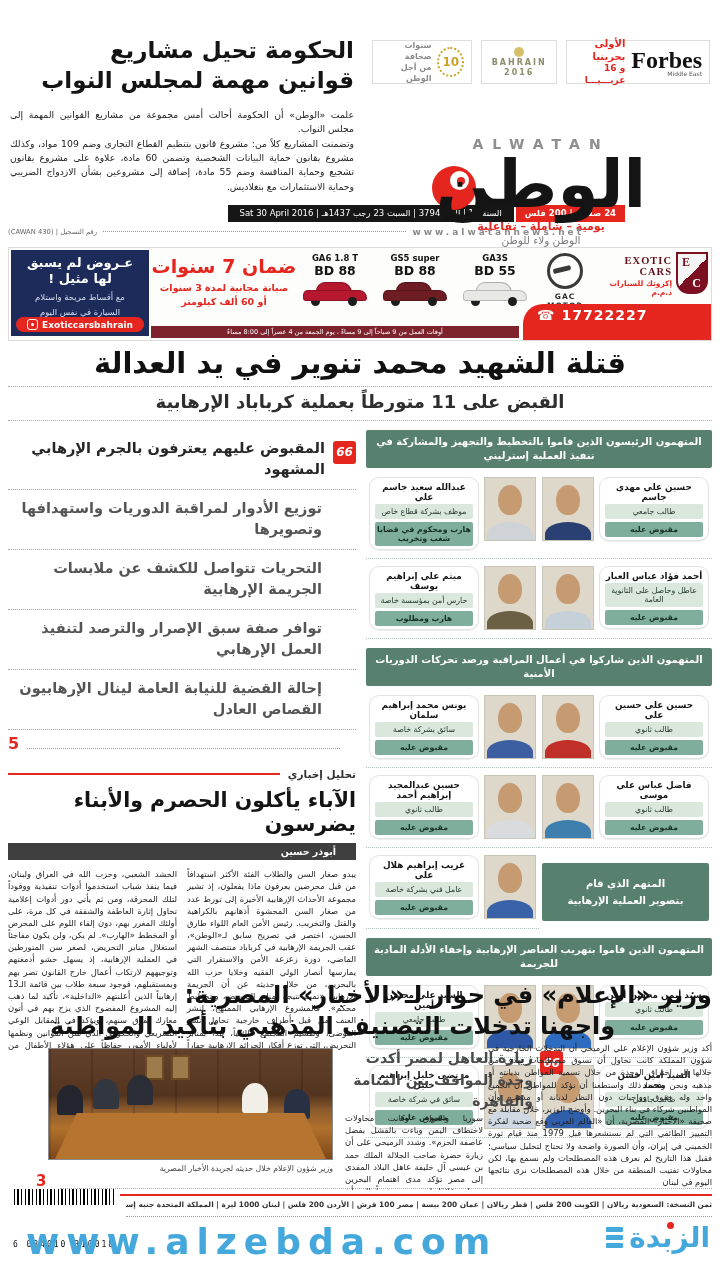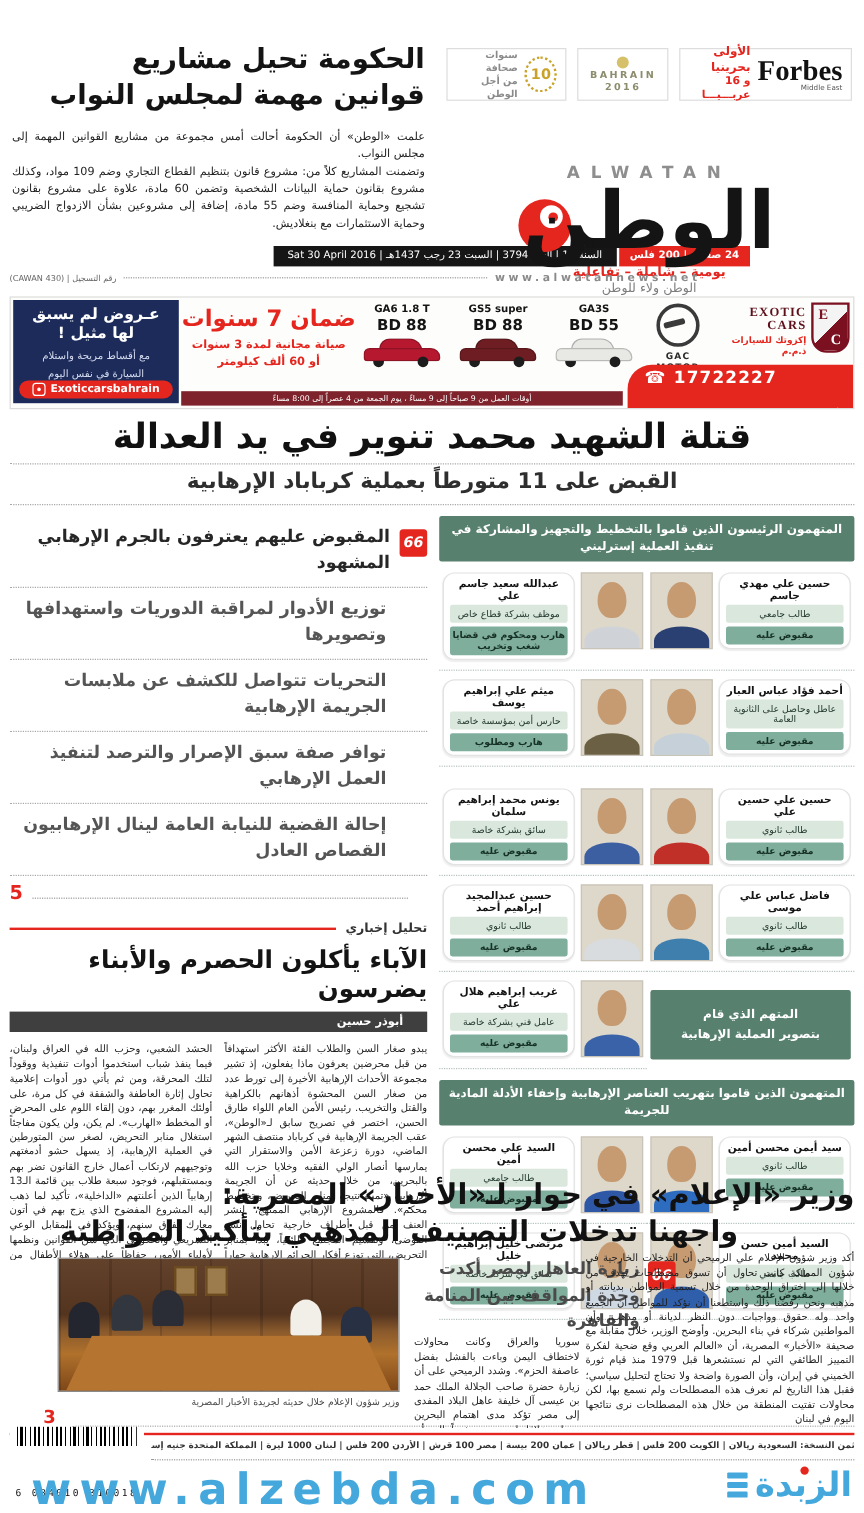--- a/index.html
+++ b/index.html
@@ -367,20 +367,21 @@
           <div class="p-text">
             <div class="p-name">ميثم علي إبراهيم يوسف</div>
             <div class="p-job">حارس أمن بمؤسسة خاصة</div>
             <div class="p-status">هارب ومطلوب</div>
           </div>
         </div>
       </div>
     </div>
 
     <div class="sec">
+      <div class="sec-header">المتهمون الذين شاركوا في أعمال المراقبة ورصد تحركات الدوريات الأمنية</div>
       <div class="sec-grid">
         <div class="card">
           <div class="p-text">
             <div class="p-name">حسين علي حسين علي</div>
             <div class="p-job">طالب ثانوي</div>
             <div class="p-status">مقبوض عليه</div>
           </div>
           <div class="photo" style="--shirt: #c03028;">
               <i class="head"></i>
               <i class="shoulders"></i>

